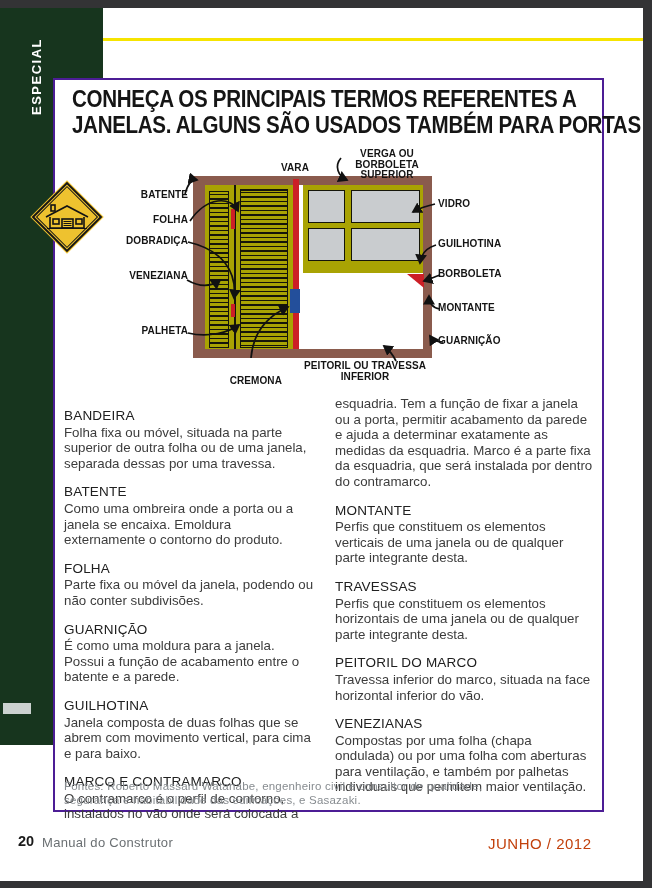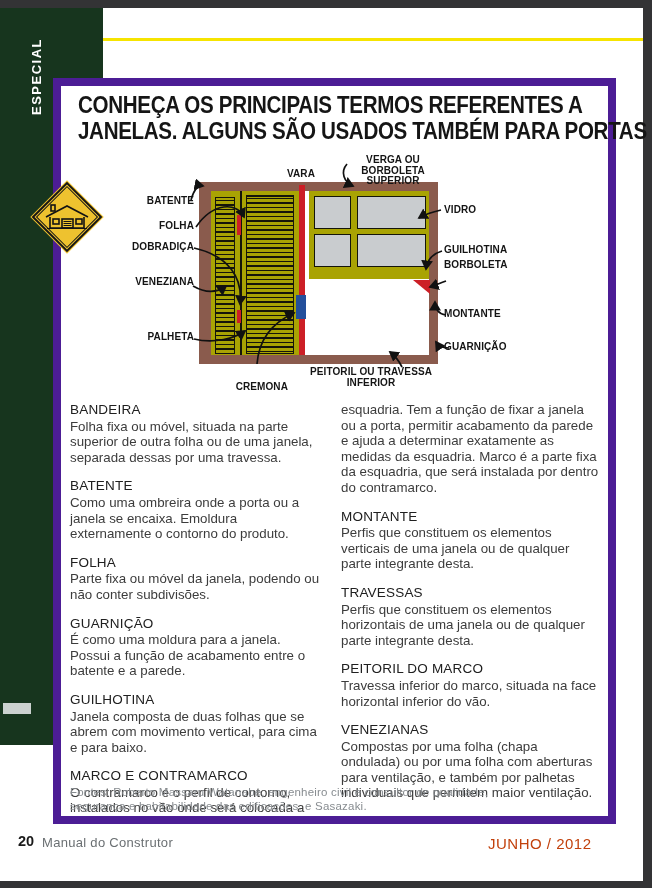--- a/index.html
+++ b/index.html
@@ -16,21 +16,21 @@
   .especial{
     position:absolute;left:29px;top:37px;height:70px;
     writing-mode:vertical-rl;transform:rotate(180deg);
     color:#fff;font-weight:bold;font-size:13px;letter-spacing:1.5px;
   }
   .top-rule{position:absolute;left:103px;top:30px;width:540px;height:3px;background:#f6e400;}
 
   
   .content-box{
     position:absolute;left:53px;top:70px;width:547px;height:730px;
-    border:8px solid #4c1d95;background:#fff;
+    border:2px solid #4c1d95;background:#fff;
   }
   .box-inner{position:relative;width:547px;height:730px;}
 
   
   .diamond{
     position:absolute;left:42px;top:184px;width:46px;height:46px;
     background:#eec22f;border:2px solid #161616;transform:rotate(45deg);z-index:6;
     box-shadow:0 0 0 1px #eec22f;
   }
   .diamond .inner-line{position:absolute;inset:1px;border:1.5px solid #161616;}
@@ -81,32 +81,32 @@
   .lbl-verga{left:276px;top:69px;width:112px;text-align:center;}
   .lbl-batente{top:110px;}
   .lbl-folha{top:135px;}
   .lbl-dobradica{top:156px;}
   .lbl-veneziana{top:191px;}
   .lbl-palheta{top:246px;}
   .lbl-cremona{left:165px;top:296px;width:62px;text-align:right;}
   .lbl-peitoril{left:246px;top:281px;width:128px;text-align:center;}
   .lbl-vidro{top:119px;}
   .lbl-guilhotina{top:159px;}
-  .lbl-borboleta{top:174px;}
+  .lbl-borboleta{top:189px;}
   .lbl-montante{top:223px;}
   .lbl-guarnicao{top:256px;}
 
   .arrows{position:absolute;left:0;top:0;pointer-events:none;}
 
   
   .col{position:absolute;top:316px;font-size:13.3px;color:#3c3c3c;line-height:15.6px;}
   .col-left{left:9px;width:252px;}
   .col-right{left:280px;width:258px;}
   .term{font-size:13.5px;color:#202020;letter-spacing:0.2px;margin:13px 0 1px 0;}
-  .sec:first-child .term{margin-top:0;}
+  .sec:first-child .term{margin-top:12px;}
   .def{margin:0;}
   .cont{margin:0 0 0 0;}
 
   .sources{
     position:absolute;left:9px;top:700px;width:420px;
     font-size:11.5px;line-height:13.5px;color:#878c90;letter-spacing:0.2px;
   }
 
   
   .footer-num{position:absolute;left:18px;top:825px;font-size:14.5px;font-weight:bold;color:#1a1a1a;}

